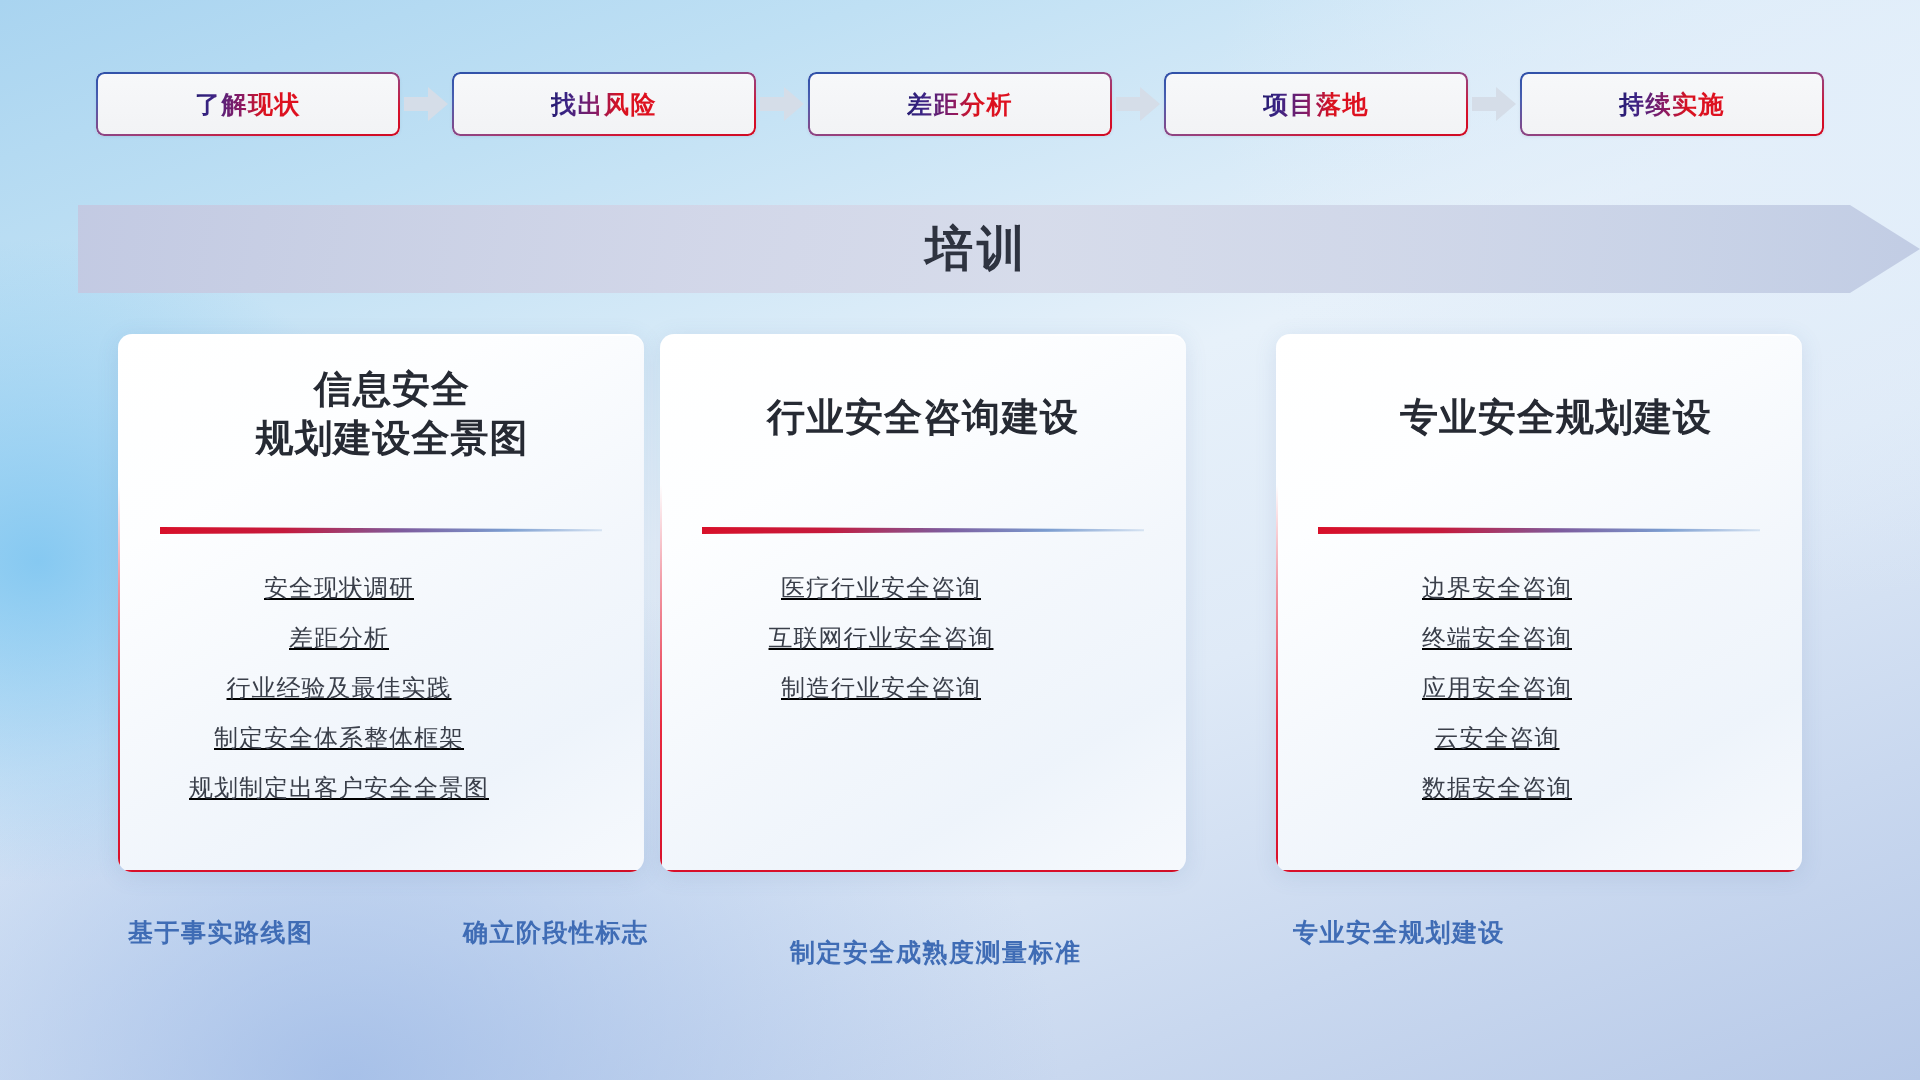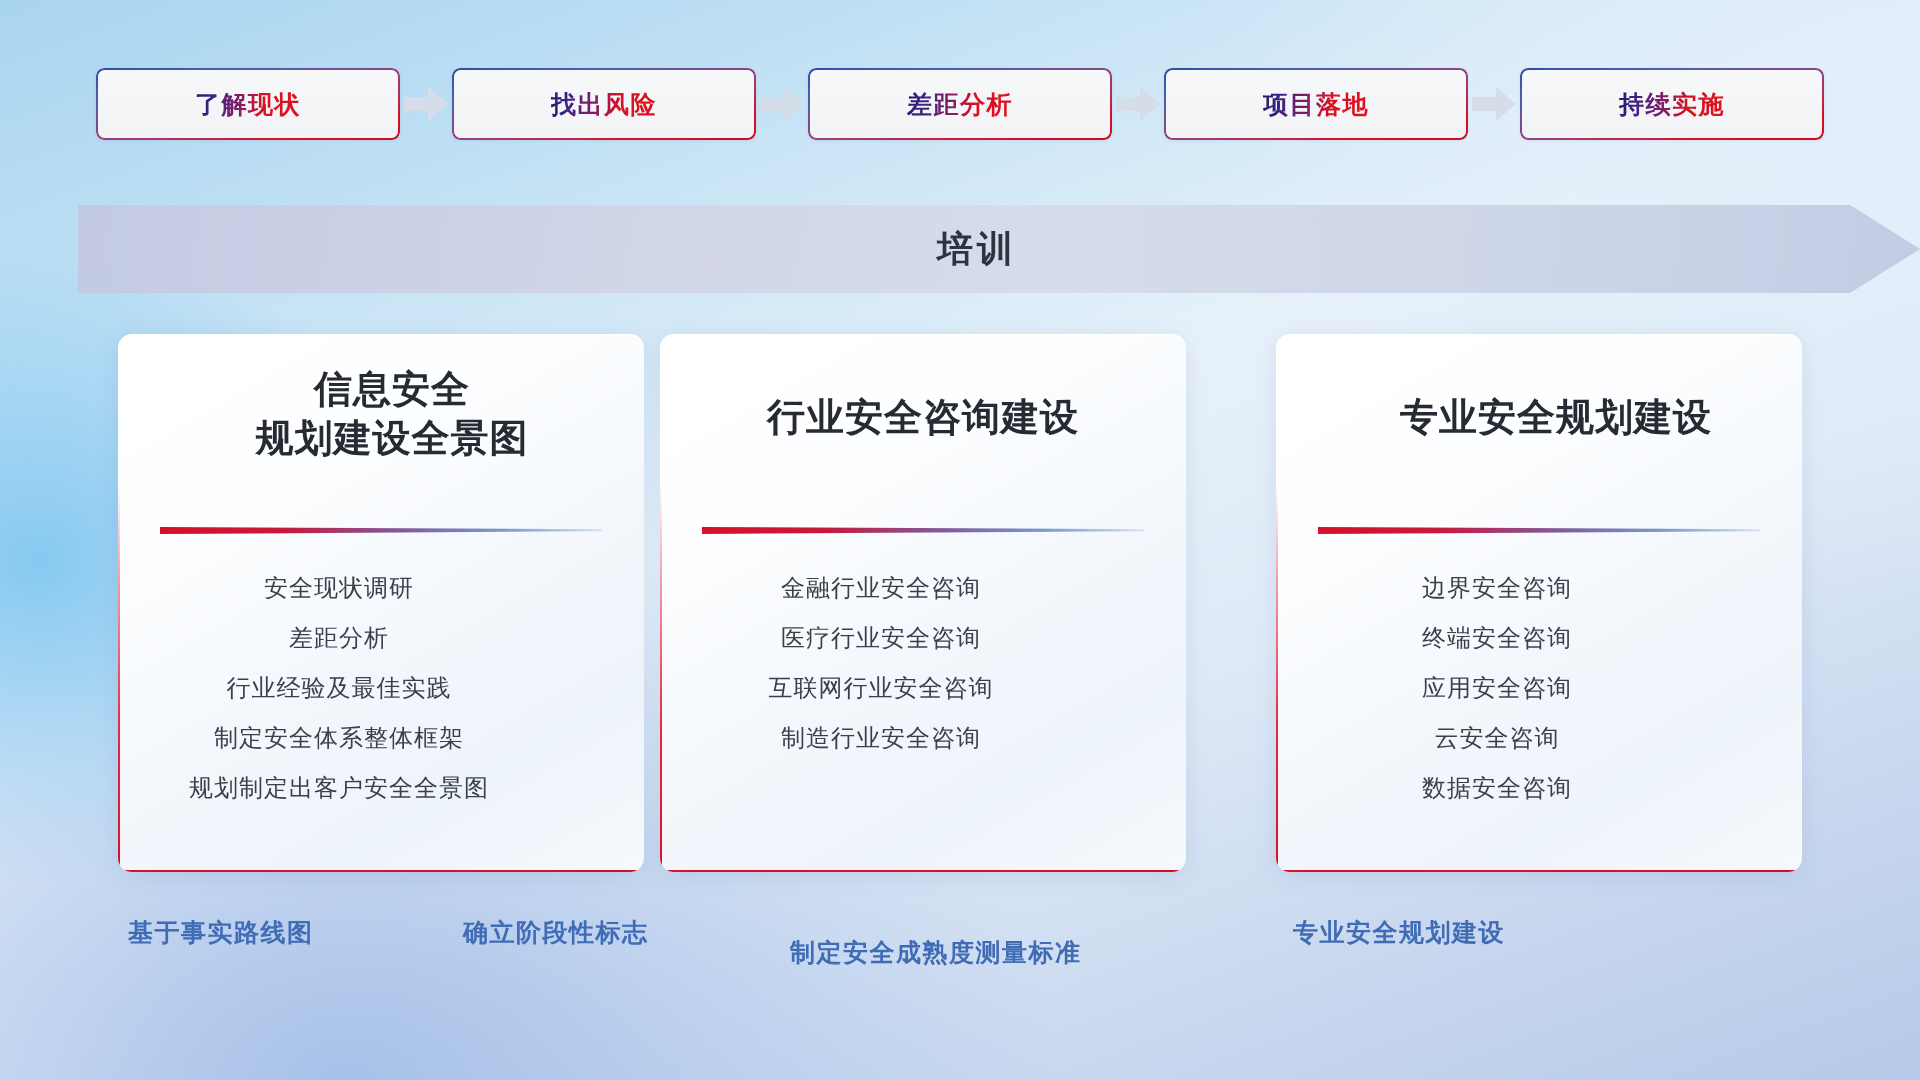--- a/index.html
+++ b/index.html
@@ -13,21 +13,21 @@
       linear-gradient(160deg, #a9d4f0 0%, #bfe0f4 18%, #e7f1fa 44%, #dfeaf7 62%, #c9d8ef 82%, #b7c9e8 100%);
     position:relative;
   }
 
   
   .steps {
     position:absolute; left:0; top:64px; width:1920px; height:80px;
     display:flex; align-items:center; justify-content:center; gap:0;
   }
   .step-box {
-    width:304px; height:72px;
+    width:304px; height:64px;
     border-radius:8px;
     background:linear-gradient(180deg,#f7f8fa 0%, #f2f3f5 100%);
     position:relative;
     display:flex; align-items:center; justify-content:center;
     box-shadow:0 1px 3px rgba(60,90,140,0.10);
   }
   .step-box::before {
     content:""; position:absolute; inset:0; border-radius:8px; padding:1.6px;
     background:linear-gradient(168deg,#2d4fa8 0%, #4a5fb0 22%, #9a3f7a 55%, #d8102a 80%, #cf0b24 100%);
     -webkit-mask:linear-gradient(#000 0 0) content-box, linear-gradient(#000 0 0);
@@ -52,21 +52,21 @@
   }
   .banner-shape {
     position:absolute; inset:0;
     background:linear-gradient(95deg, #c3c9e2 0%, #c9cfe4 14%, #d2d6e8 34%, #d6dbea 52%, #cfd6e8 72%, #c7d1e6 88%, #c0cbe3 100%);
     clip-path:polygon(0 0, 1772px 0, 1842px 44px, 1772px 88px, 0 88px);
     opacity:0.96;
   }
   .banner-title {
     position:absolute; left:0; top:0; width:1842px; height:88px;
     display:flex; align-items:center; justify-content:center;
-    font-size:36px; font-weight:700; color:#2e3340; letter-spacing:4px;
+    font-size:48px; font-weight:700; color:#2e3340; letter-spacing:4px;
     padding-right:44px;
   }
 
   
   .cards {
     position:absolute; left:0; top:334px; width:1920px; height:540px;
   }
   .card {
     position:absolute; top:0; width:526px; height:538px;
   }
@@ -92,21 +92,21 @@
   .card-title {
     position:absolute; left:0; top:38px; width:526px;
     text-align:center; font-size:38px; font-weight:700; color:#262a33;
     line-height:1.30; letter-spacing:1px;
   }
   .card-title.two-line { top:30px;padding-left:22px; }
   .card-divider {
     position:absolute; left:42px; width:442px; height:9px;
   }
   .card-list {
-    position:absolute; left:0; width:442px; text-align:center;
+    position:absolute; left:0; width:442px; text-align:center;text-decoration:underline;
   }
   .card-list-item {
     font-size:24px; color:#3a3f4a; line-height:50px; letter-spacing:1px; font-weight:400;
   }
 
   
   .footers { position:absolute; left:0; top:916px; width:1748px; height:46px; }
   .footer-label {
     position:absolute; top:0;
     font-size:25px; font-weight:700; color:#3f6cb5; letter-spacing:1.5px;
@@ -208,21 +208,20 @@
                 <stop offset="28%" stop-color="#c51a3c"></stop>
             <stop offset="55%" stop-color="#7d5c9e"></stop>
                 <stop offset="78%" stop-color="#7a9ccf"></stop>
             <stop offset="100%" stop-color="#d6e3f2"></stop>
               </linearGradient>
             </defs>
           <path d="M0 2 L442 4.2 L442 6.2 L0 9 Z" fill="url(#dg2)"></path>
         </svg>
       </div>
       <div class="card-list" style="top:228px;">
-        <div class="card-list-item">金融行业安全咨询</div>
         <div class="card-list-item">医疗行业安全咨询</div>
         <div class="card-list-item">互联网行业安全咨询</div>
         <div class="card-list-item">制造行业安全咨询</div>
       </div>
     </div>
   </div>
 
   <div class="card" style="left:1276px;">
     <div class="card-body">
       <div class="card-edge-left"></div>

